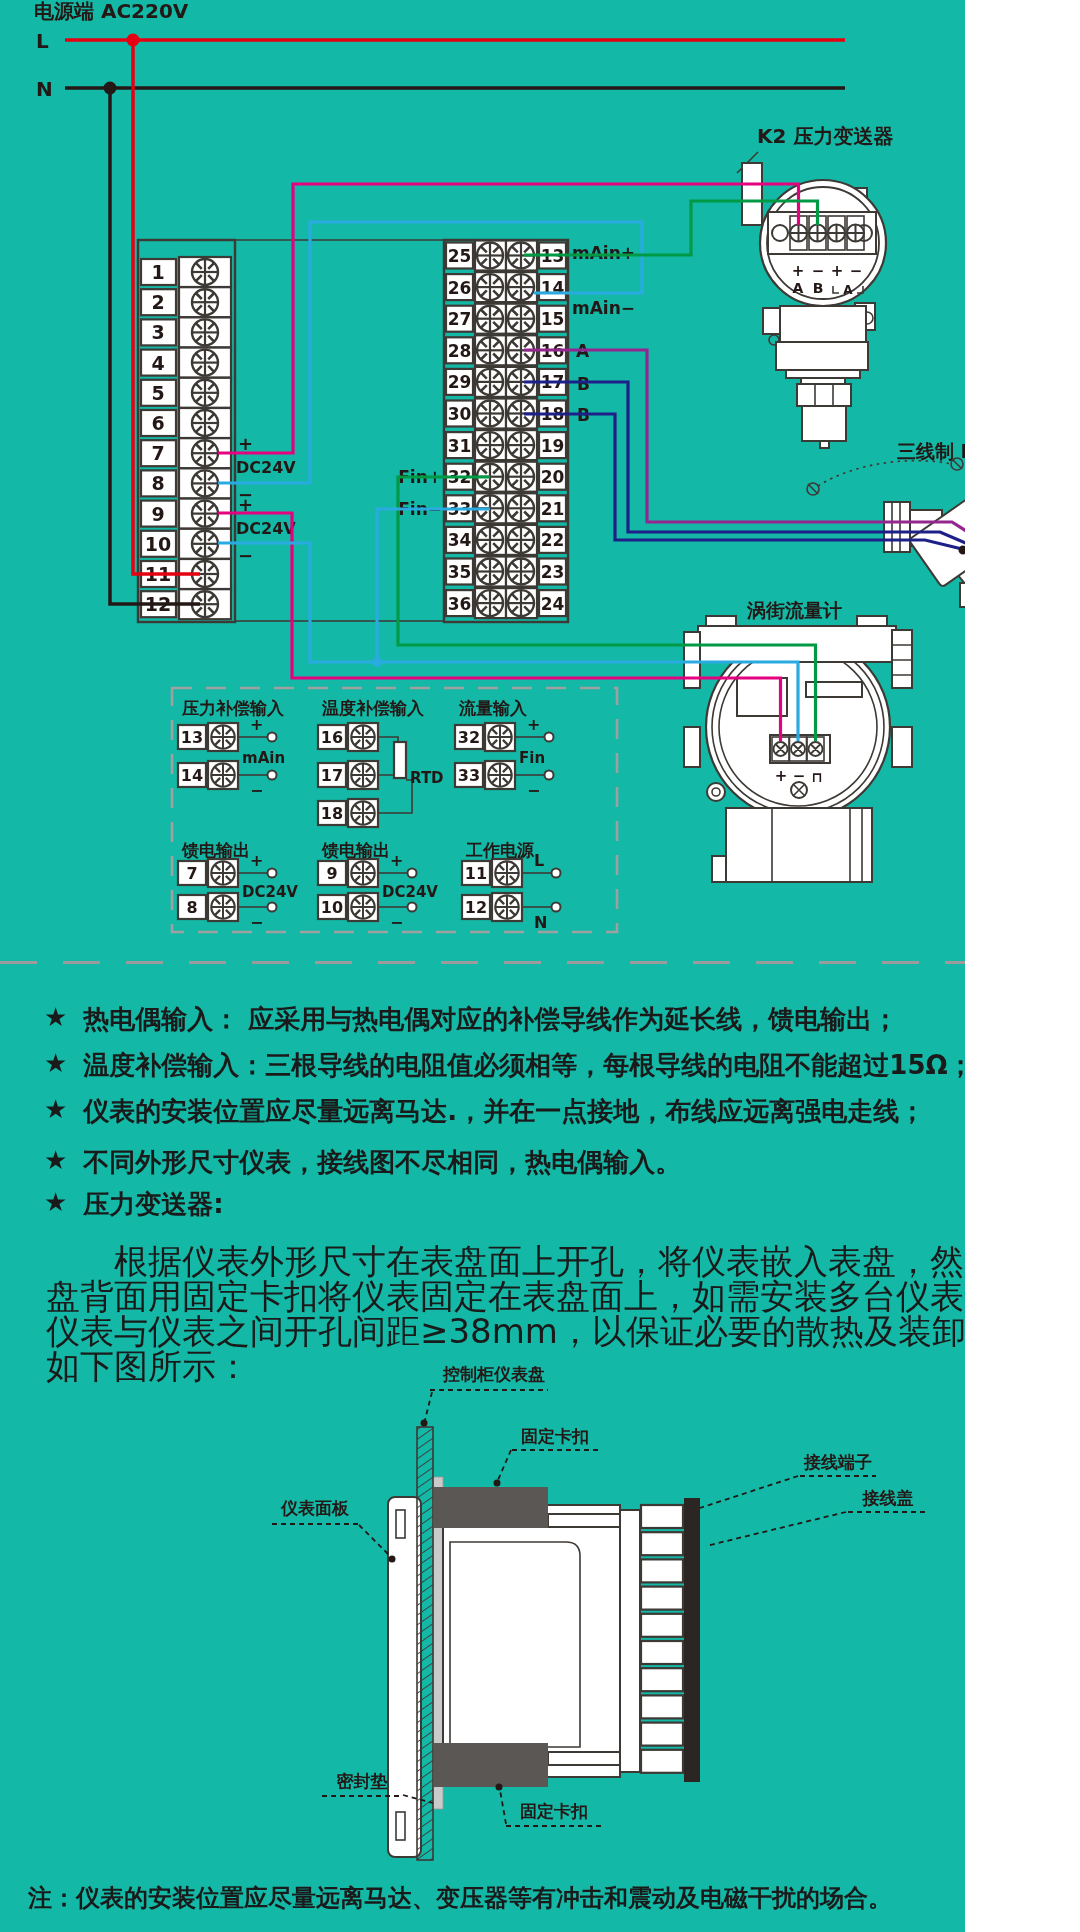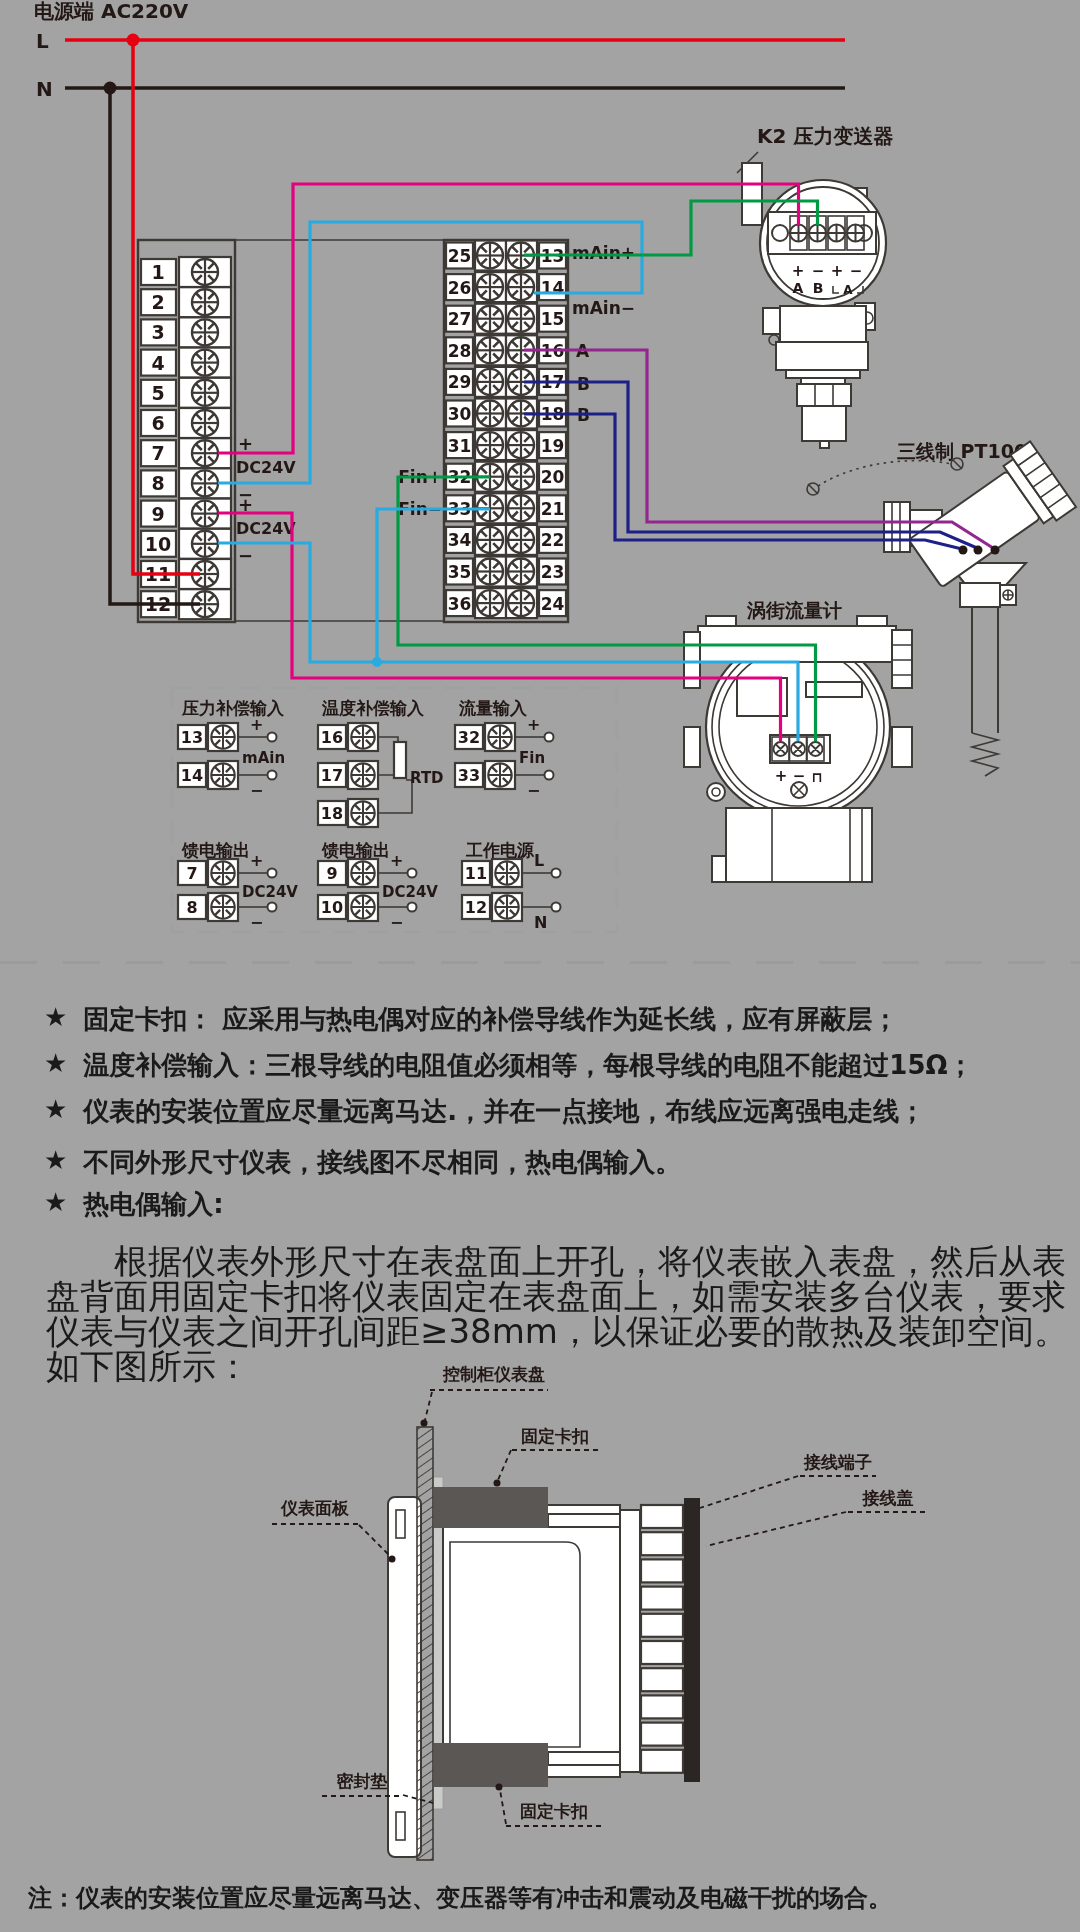--- a/index.html
+++ b/index.html
@@ -1,16 +1,16 @@
 <!DOCTYPE html>
 <html><head>
 <meta charset="utf-8">
 <style>
   html,body{margin:0;padding:0;background:#fff;}
-  .page{position:relative;width:1080px;height:1932px;background:#a3a3a3;overflow:hidden;
+  .page{position:relative;width:965px;height:1932px;background:#14b8a6;overflow:hidden;
         font-family:"DejaVu Sans","Liberation Sans",sans-serif;color:#1a1a1a;}
   svg{position:absolute;left:0;}
   #wiring{top:0;}
   #install{top:1350px;}
   svg text{font-family:"DejaVu Sans","Liberation Sans",sans-serif;font-weight:bold;fill:#231815;}
   .box{fill:#fff;stroke:#3d3935;stroke-width:2.2;}
   .frame{fill:none;stroke:#3d3935;stroke-width:2.4;}
   .shape{fill:#fff;stroke:#3d3935;stroke-width:2;}
   .thin{fill:none;stroke:#3d3935;stroke-width:1.6;}
   .w{fill:none;stroke-width:3.2;}
@@ -486,37 +486,37 @@
       <circle cx="963" cy="550" r="4.5" fill="#231815"></circle>
       <circle cx="978" cy="550" r="4.5" fill="#231815"></circle>
       <circle cx="995" cy="550" r="4.5" fill="#231815"></circle>
     </g>
   </svg>
 
   <div class="sep"></div>
 
   <div class="note-row" style="top:1002px">
     <span>★</span>
-    <span>固定卡扣： 应采用与热电偶对应的补偿导线作为延长线，应有屏蔽层；</span>
+    <span>热电偶输入： 应采用与热电偶对应的补偿导线作为延长线，馈电输出；</span>
   </div>
   <div class="note-row" style="top:1048px">
     <span>★</span>
     <span>温度补偿输入：三根导线的电阻值必须相等，每根导线的电阻不能超过15Ω；</span>
   </div>
   <div class="note-row" style="top:1094px">
     <span>★</span>
     <span>仪表的安装位置应尽量远离马达.，并在一点接地，布线应远离强电走线；</span>
   </div>
   <div class="note-row" style="top:1145px">
     <span>★</span>
     <span>不同外形尺寸仪表，接线图不尽相同，热电偶输入。</span>
   </div>
   <div class="note-row" style="top:1187px">
     <span>★</span>
-    <span>热电偶输入:</span>
+    <span>压力变送器:</span>
   </div>
   <p class="para">根据仪表外形尺寸在表盘面上开孔，将仪表嵌入表盘，然后从表盘背面用固定卡扣将仪表固定在表盘面上，如需安装多台仪表，要求仪表与仪表之间开孔间距≥38mm，以保证必要的散热及装卸空间。如下图所示：</p>
 
   <svg id="install" width="1080" height="520" viewBox="0 0 1080 520">
     <defs>
       <pattern id="hatch" width="8" height="8" patternUnits="userSpaceOnUse" patternTransform="rotate(55)">
         <line x1="0" y1="0" x2="0" y2="8" stroke="#3d3935" stroke-width="1.8"></line>
       </pattern>
     </defs>
 

